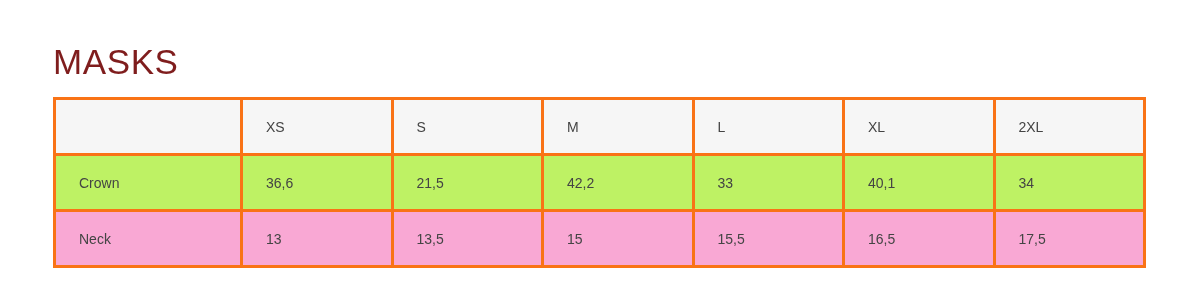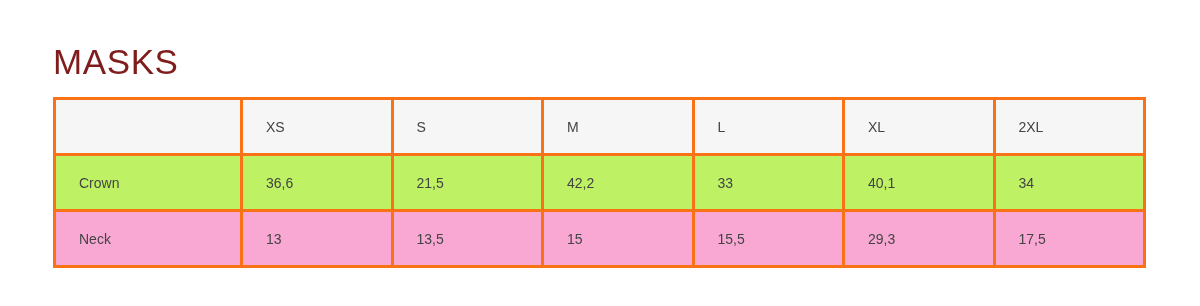--- a/index.html
+++ b/index.html
@@ -117,20 +117,20 @@
           <td>33</td>
           <td>40,1</td>
           <td>34</td>
         </tr>
         <tr class="row-even">
           <td>Neck</td>
           <td>13</td>
           <td>13,5</td>
           <td>15</td>
           <td>15,5</td>
-          <td>29,3</td>
+          <td>16,5</td>
           <td>17,5</td>
         </tr>
       </tbody>
     </table>
   </div>
 
 </div>
 
 </body></html>

